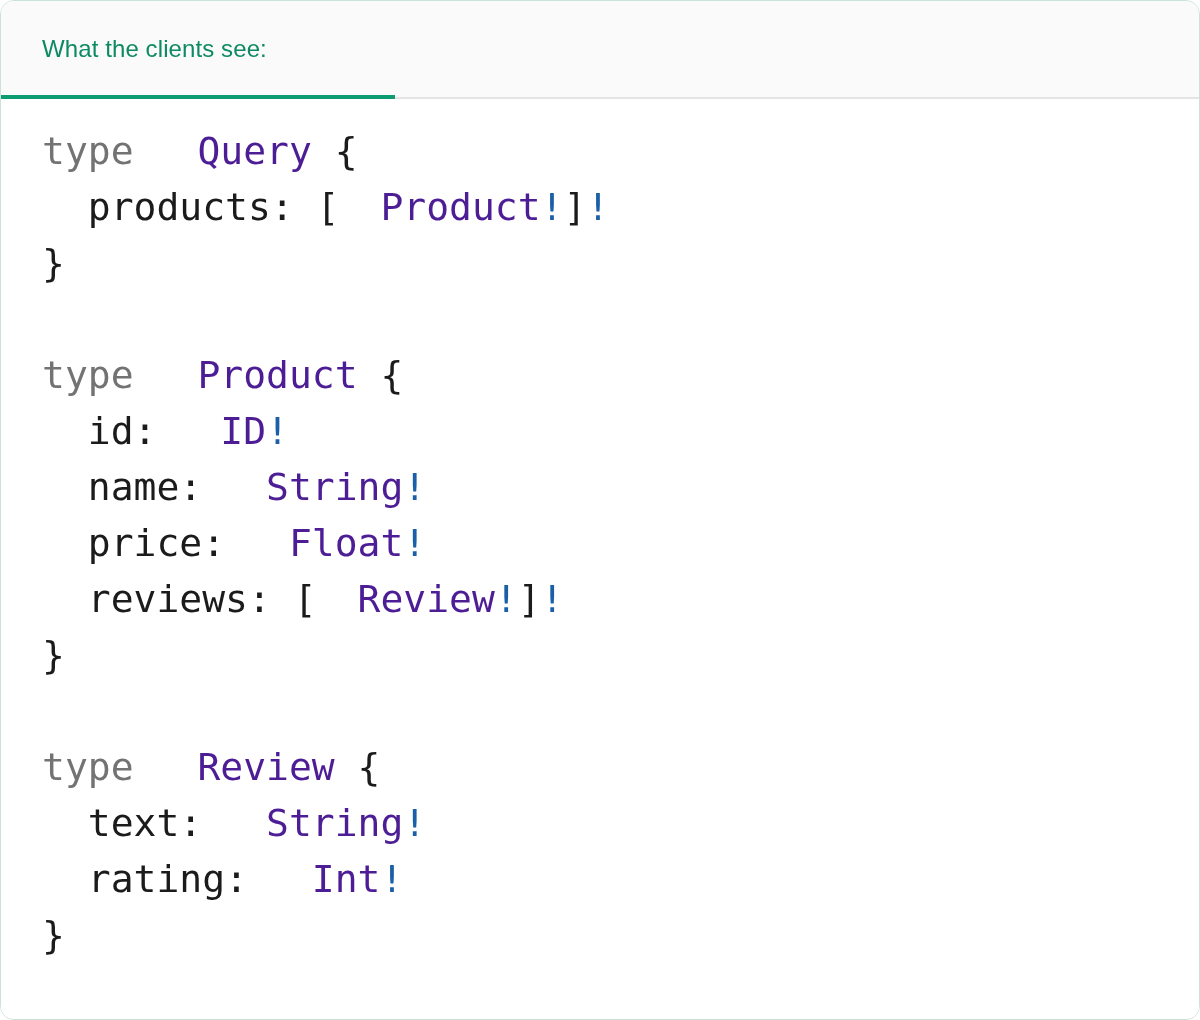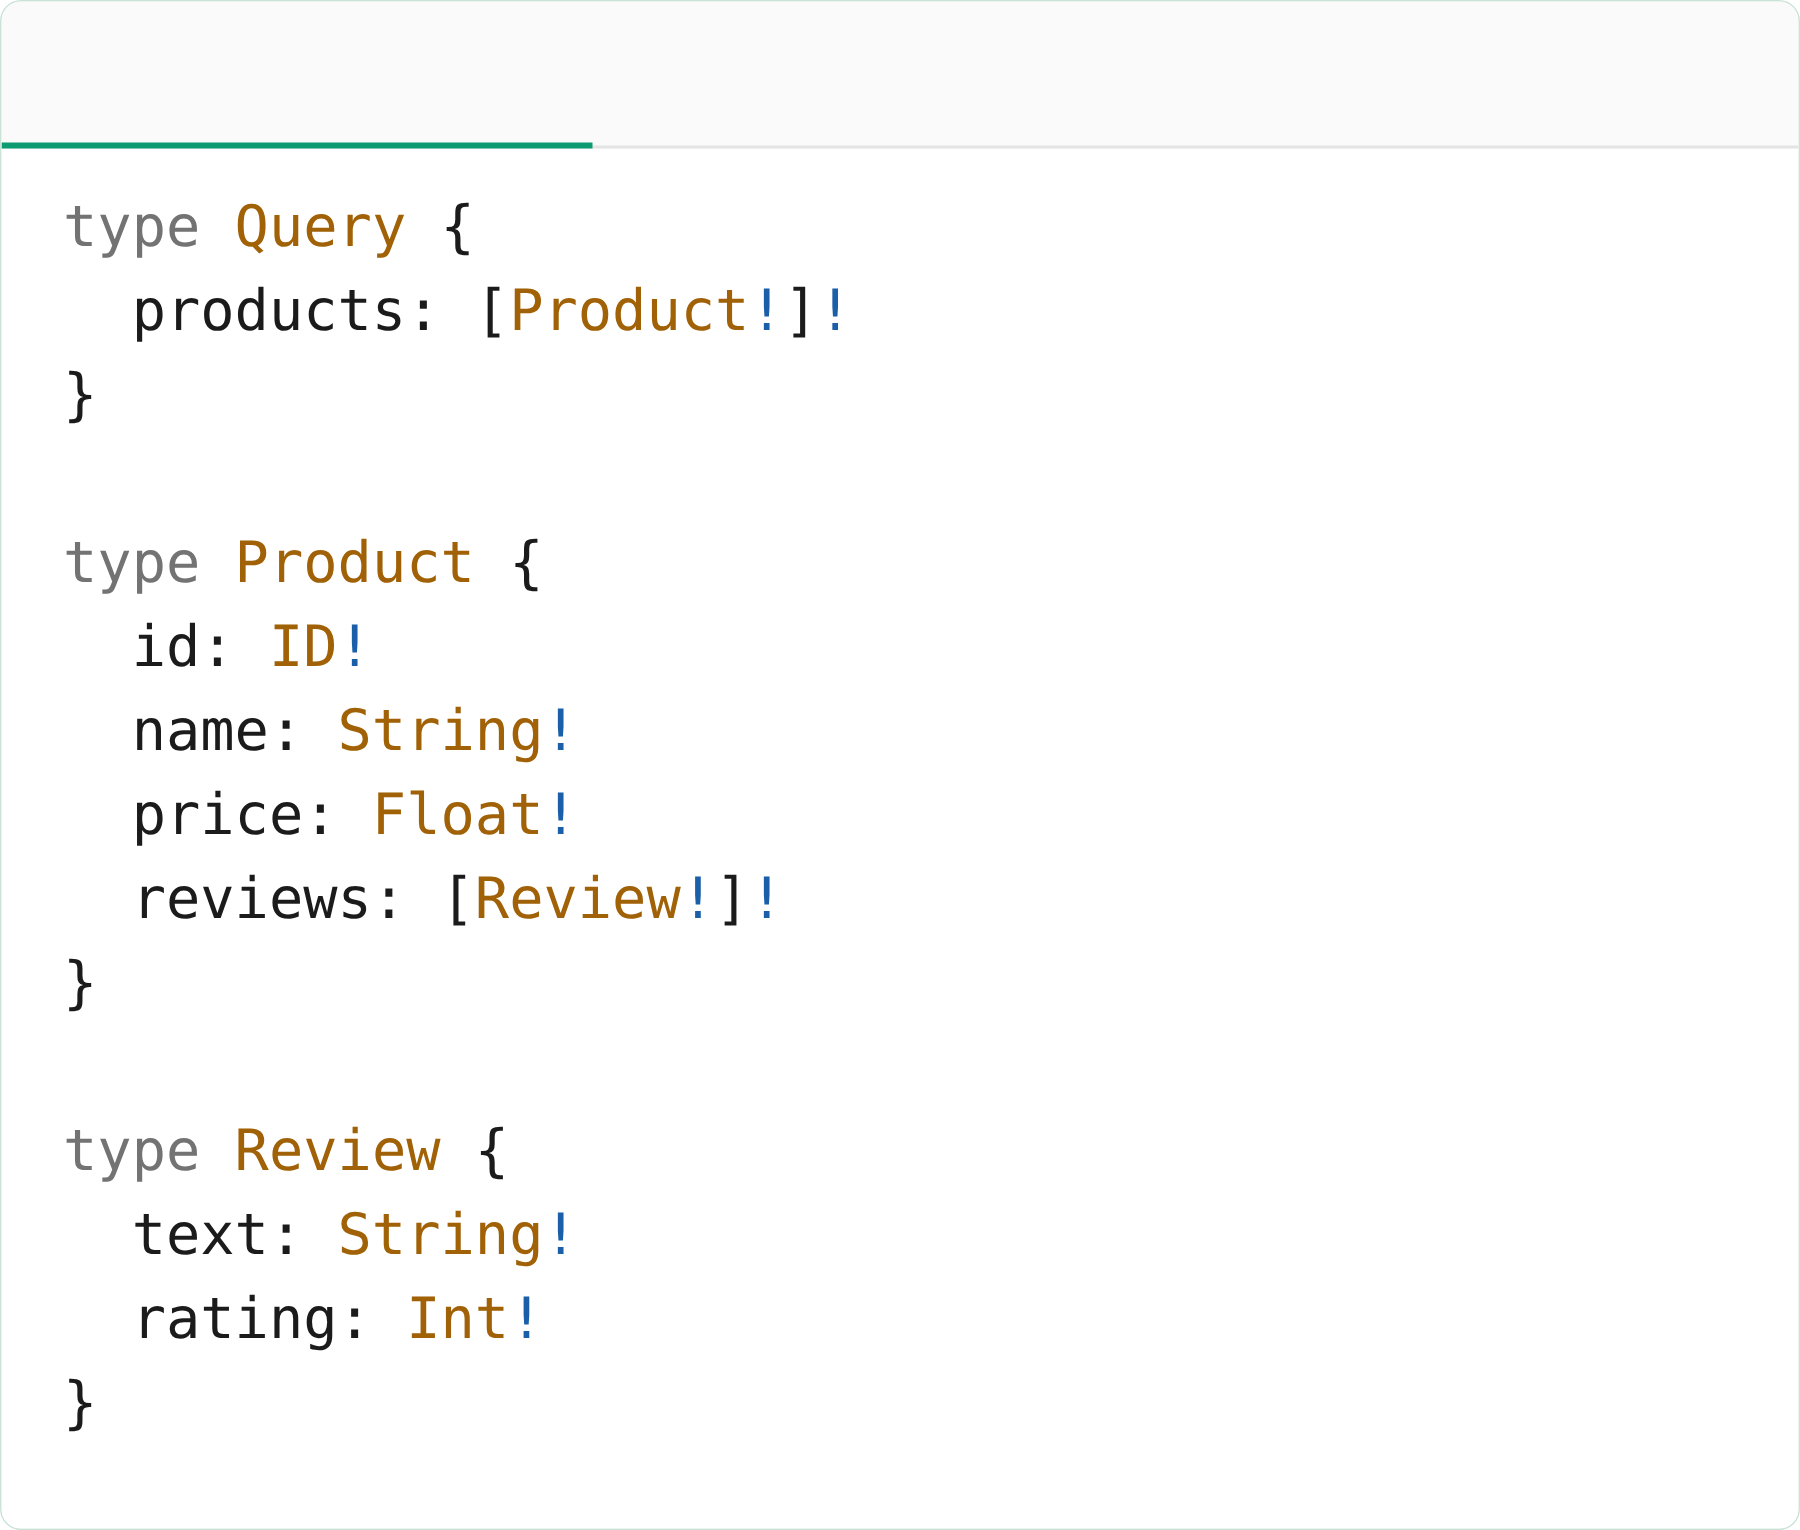--- a/index.html
+++ b/index.html
@@ -75,30 +75,33 @@
     font-family: "DejaVu Sans Mono", monospace;
     font-size: 38px;
     line-height: 56px;
     color: #1b1b1b;
     white-space: pre;
     font-weight: 400;
     letter-spacing: 0;
   }
   .ln { display: block; height: 56px; }
   .kw   { color: #737373; }   
-  .tname{ color: #a16207; }   
+  .tname{ color: #4c1d95; margin-left: 41px; }   
   .punc { color: #1b1b1b; }   
   .bang { color: #1a5fa8; }   
 </style>
 </head>
 <body>
 
 <div class="card">
 
   <div class="tabstrip">
+    <div class="tab">
+      <span class="tab-label">What the clients see:</span>
+    </div>
     <div class="tab-underline"></div>
   </div>
 
   <div class="codewrap">
     <pre class="code" id="code-block"><span class="ln"><span class="kw">type</span><span class="punc"> </span><span class="tname">Query</span><span class="punc"> {</span></span><span class="ln"><span class="punc">  products: </span><span class="punc">[</span><span class="tname">Product</span><span class="bang">!</span><span class="punc">]</span><span class="bang">!</span></span><span class="ln"><span class="punc">}</span></span><span class="ln">&nbsp;</span><span class="ln"><span class="kw">type</span><span class="punc"> </span><span class="tname">Product</span><span class="punc"> {</span></span><span class="ln"><span class="punc">  id: </span><span class="tname">ID</span><span class="bang">!</span></span><span class="ln"><span class="punc">  name: </span><span class="tname">String</span><span class="bang">!</span></span><span class="ln"><span class="punc">  price: </span><span class="tname">Float</span><span class="bang">!</span></span><span class="ln"><span class="punc">  reviews: </span><span class="punc">[</span><span class="tname">Review</span><span class="bang">!</span><span class="punc">]</span><span class="bang">!</span></span><span class="ln"><span class="punc">}</span></span><span class="ln">&nbsp;</span><span class="ln"><span class="kw">type</span><span class="punc"> </span><span class="tname">Review</span><span class="punc"> {</span></span><span class="ln"><span class="punc">  text: </span><span class="tname">String</span><span class="bang">!</span></span><span class="ln"><span class="punc">  rating: </span><span class="tname">Int</span><span class="bang">!</span></span><span class="ln"><span class="punc">}</span></span></pre>
   </div>
 
 </div>
 
 </body></html>

